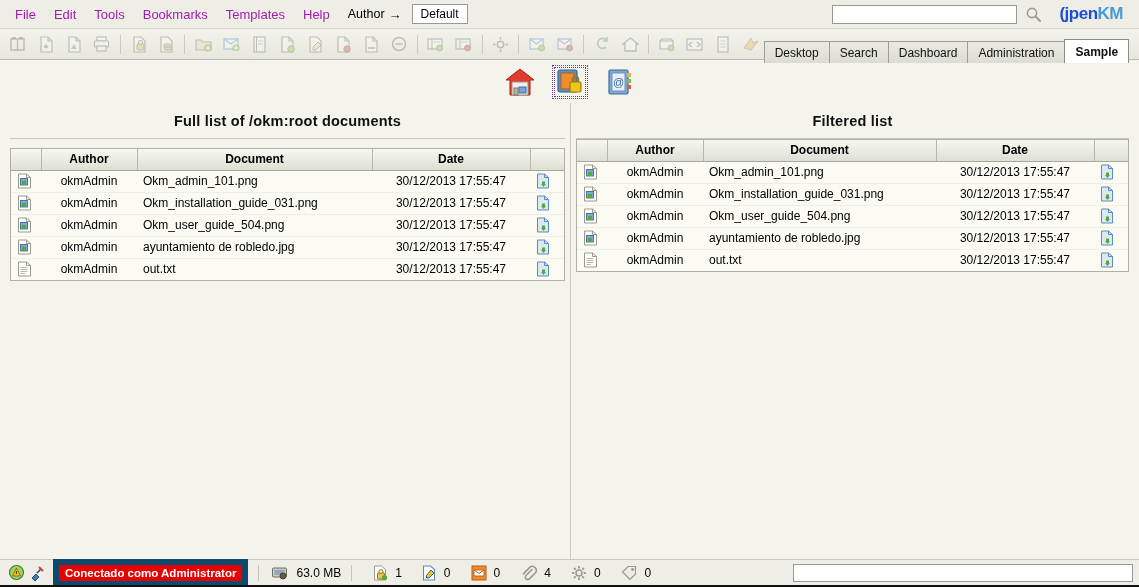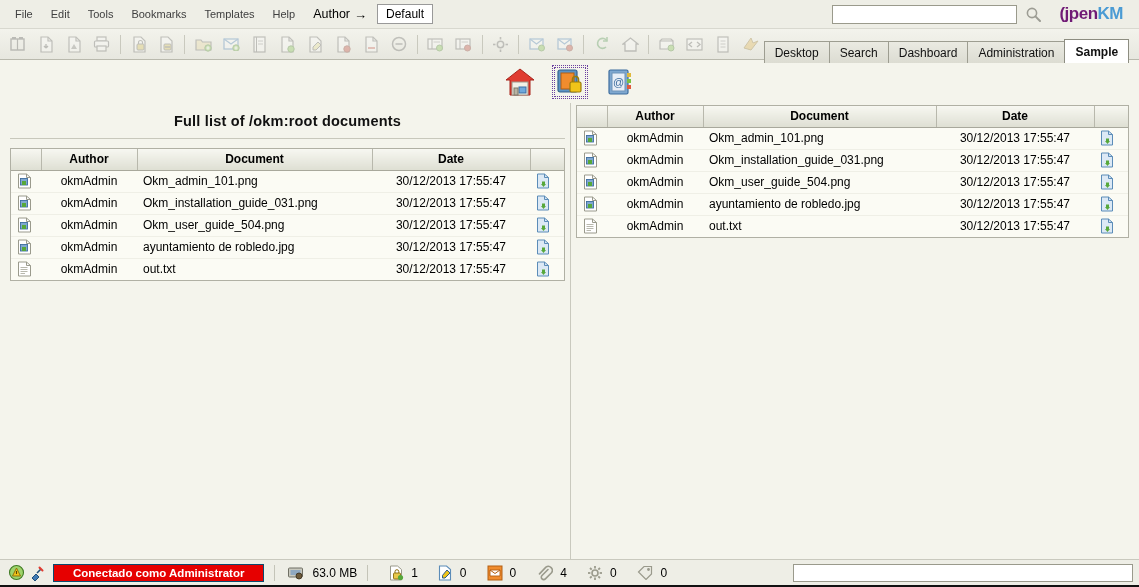--- a/index.html
+++ b/index.html
@@ -25,22 +25,22 @@
     height: 29px;
     background: #eeeee6;
     display: flex;
     align-items: center;
     padding: 0 6px;
     border-bottom: 1px solid #d8d8cf;
     flex: none;
   }
   .menu-item {
     padding: 3px 9px;
-    font-size: 11px;
-    color: #404040;
+    font-size: 13px;
+    color: #a21caf;
     cursor: default;
     white-space: nowrap;
   }
   .company-label {
     padding: 3px 2px 3px 9px;
     font-size: 12.5px;
     white-space: nowrap;
   }
   .company-arrow { padding: 3px 6px 3px 2px; font-size: 13px; }
   .company-value {
@@ -66,21 +66,21 @@
     margin-left: 4px;
     opacity: .55;
   }
   .logo {
     margin-left: 14px; margin-right: 10px;
     font-size: 17px;
     font-weight: bold;
     letter-spacing: -0.5px;
     white-space: nowrap;
   }
-  .logo .lg-open { color: #701a75; }
+  .logo .lg-open { color: #1d4ed8; }
   .logo .lg-km { color: #4a9bd4; }
 
   
   .toolbar {
     height: 31px;
     background: linear-gradient(to bottom, #f3f3ec 0%, #e7e7df 100%);
     border-bottom: 1px solid #b9b9ad;
     display: flex;
     align-items: center;
     padding: 0 4px;
@@ -254,23 +254,23 @@
     padding: 0 6px;
     gap: 0;
     flex: none;
   }
   .sb-icon { display: flex; align-items: center; justify-content: center; margin: 0 2px; }
   .sb-connected {
     background: #e60000;
     color: #fff;
     font-weight: bold;
     font-size: 11.5px;
-    padding: 2px 19px;
+    padding: 2px 6px;
     margin-left: 6px;
-    border: 1px solid #0c4a6e;
+    border: 6px solid #0c4a6e;
     white-space: nowrap;
   }
   .sb-sep { width: 1px; height: 16px; background: #c4c4b8; margin: 0 10px; }
   .sb-mem { font-size: 12px; margin-left: 6px; white-space: nowrap; }
   .sb-counter { display: flex; align-items: center; gap: 5px; margin: 0 9px; }
   .sb-counter .num { font-size: 12px; }
   .sb-spacer { flex: 1 1 auto; }
   .sb-input {
     width: 340px; height: 18px;
     border: 1px solid #9a9a8c;
@@ -684,20 +684,21 @@
                     <rect x="6" y="8.5" width="3" height="3" fill="#57a83a"></rect>
                   </svg>
               </td>
             </tr>
           </tbody>
         </table>
       </div>
     </div>
 
     <div class="panel panel-right">
+      <div class="panel-title">Filtered list</div>
 
 
       <div class="tbl-wrap">
         <table class="doctable tbl-right">
           <colgroup>
             <col class="col-icon">
               <col class="col-author">
               <col>
               <col class="col-date">
               <col class="col-act">

